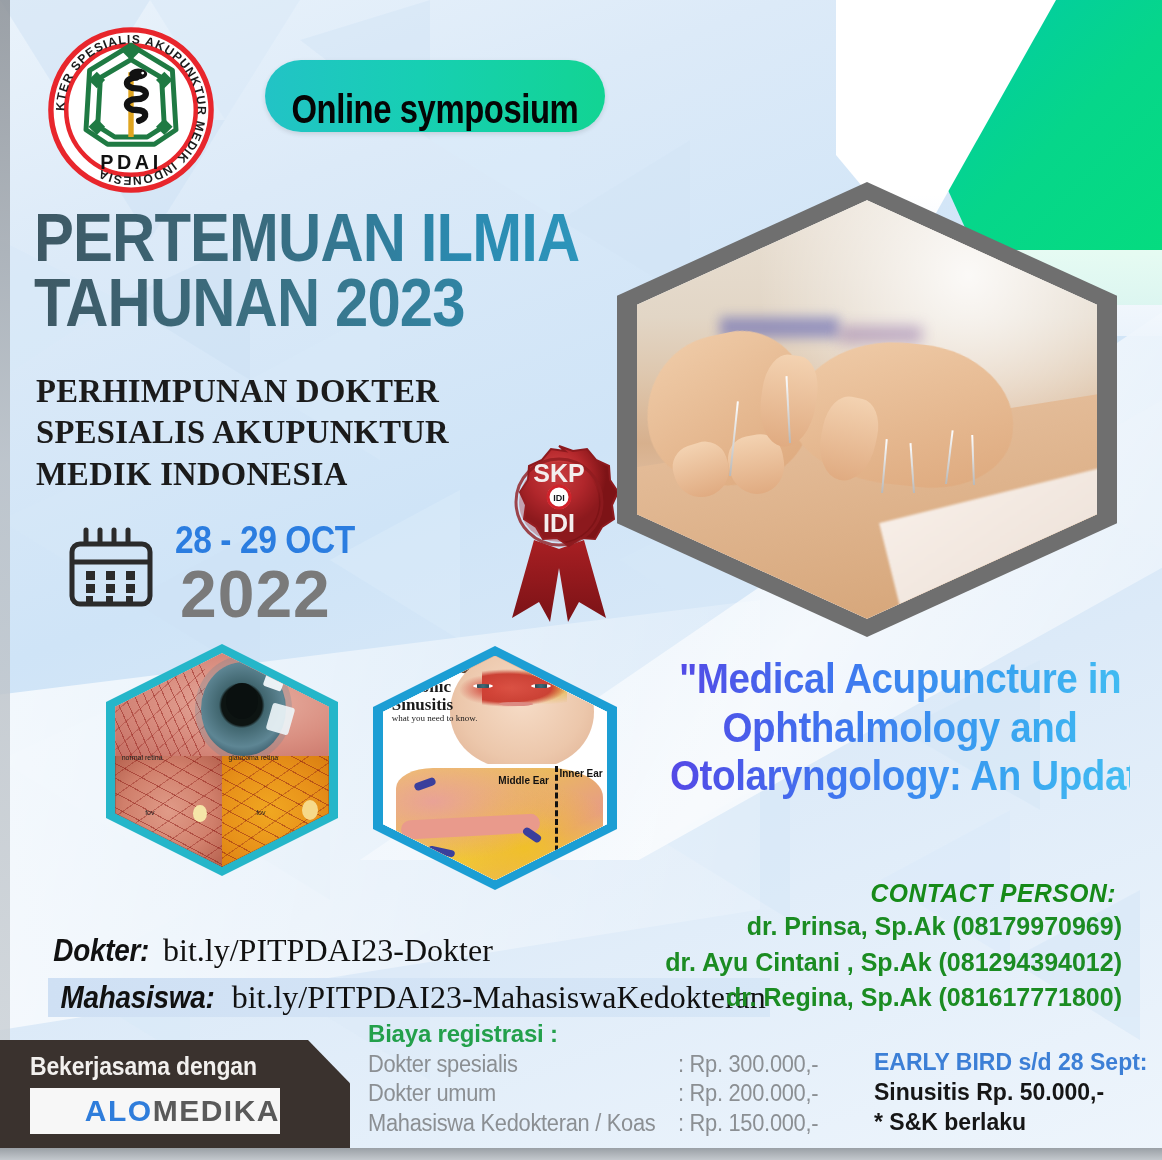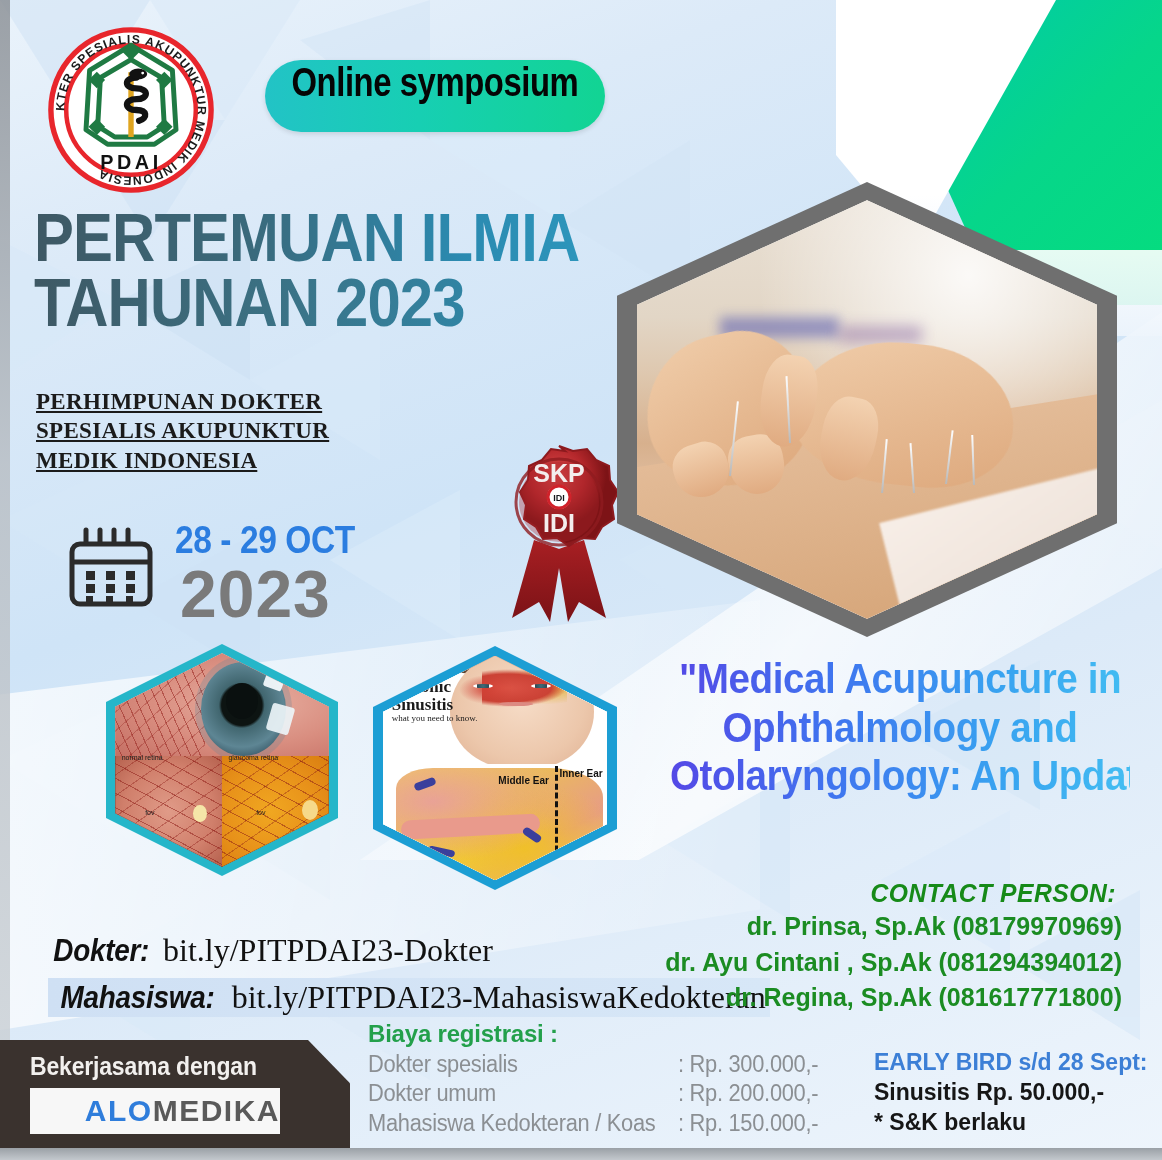--- a/index.html
+++ b/index.html
@@ -56,21 +56,21 @@
 
   
   .logo{position:absolute;left:36px;top:20px;width:190px;height:180px;}
   .logo svg{width:100%;height:100%;display:block;}
 
   
   .pill{
     position:absolute;left:265px;top:60px;width:340px;height:72px;
     border-radius:40px;
     background:linear-gradient(90deg,#22c3c6 0%,#17cfb3 45%,#12d493 100%);
-    display:flex;align-items:flex-start;justify-content:center;
+    display:flex;align-items:flex-end;justify-content:center;
     box-shadow:0 2px 5px rgba(0,0,0,.12);
   }
   .pill span{
     font-family:"Liberation Sans", sans-serif;
     font-weight:700;font-size:40px;color:#050505;
     letter-spacing:-.5px;transform:scaleX(.82);white-space:nowrap;
   }
 
   
   .headline{
@@ -83,24 +83,24 @@
   .headline .l1{
     background:linear-gradient(90deg,#3e5864 0%,#3a6a7c 40%,#2b8ab0 78%,#2d95bb 100%);
     -webkit-background-clip:text;background-clip:text;color:transparent;
   }
   .headline .l2{
     background:linear-gradient(90deg,#3e5864 0%,#3b7285 45%,#2a8fb6 100%);
     -webkit-background-clip:text;background-clip:text;color:transparent;
   }
 
   .subhead{
-    position:absolute;left:36px;top:387px;width:560px;
+    position:absolute;left:36px;top:370px;width:560px;
     font-family:"Liberation Serif", serif;
-    font-weight:700;font-size:24px;line-height:1.22;
-    color:#1b1b1b;letter-spacing:.3px;text-decoration:underline;
+    font-weight:700;font-size:34px;line-height:1.22;
+    color:#1b1b1b;letter-spacing:.3px;
   }
   .subhead div{white-space:nowrap;transform:scaleX(.96);transform-origin:left center;}
 
   
   .cal-icon{position:absolute;left:68px;top:522px;width:86px;height:88px;}
   .date-range{
     position:absolute;left:175px;top:518px;
     font-weight:700;font-size:39px;color:#2b7de0;letter-spacing:-.5px;
   }
   .date-range span{display:inline-block;transform:scaleX(.86);transform-origin:left center;}
@@ -382,21 +382,21 @@
         <rect x="18" y="74" width="7" height="6"></rect>
           <rect x="38" y="74" width="7" height="6"></rect>
           <rect x="58" y="74" width="7" height="6"></rect>
       </g>
     </svg>
   </div>
 
   <div class="date-range">
     <span>28 - 29 OCT</span>
   </div>
-  <div class="date-year">2023</div>
+  <div class="date-year">2022</div>
 
   <div class="seal">
     <svg viewBox="0 0 135 190">
       <defs>
         <radialGradient id="wax" cx="38%" cy="30%">
           <stop offset="0%" stop-color="#d8494a"></stop>
           <stop offset="55%" stop-color="#b5282c"></stop>
           <stop offset="100%" stop-color="#7d1316"></stop>
         </radialGradient>
         <linearGradient id="rib" x1="0" y1="0" x2="0" y2="1">

